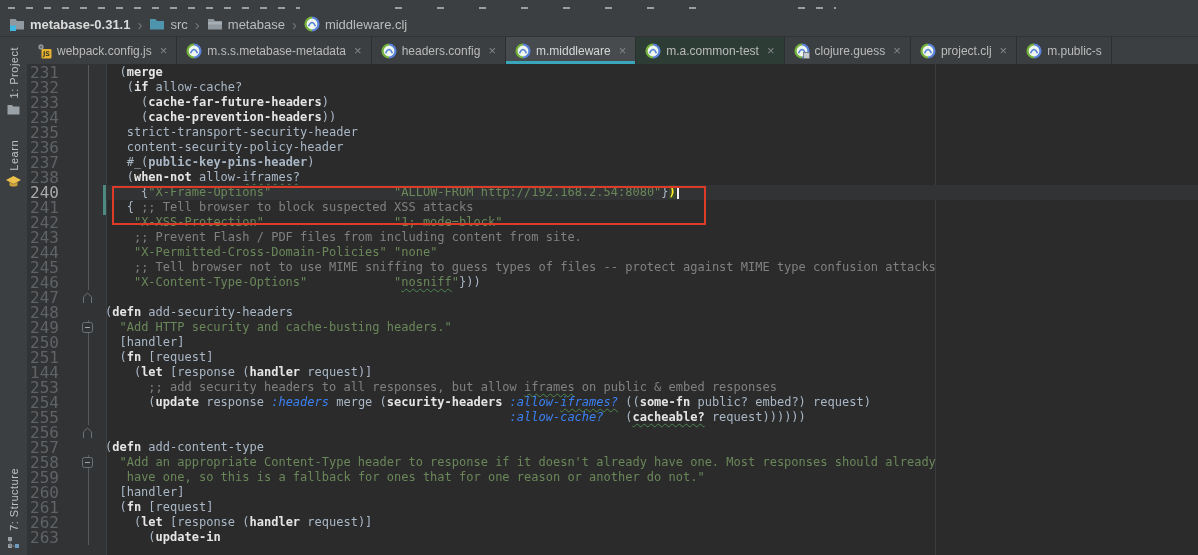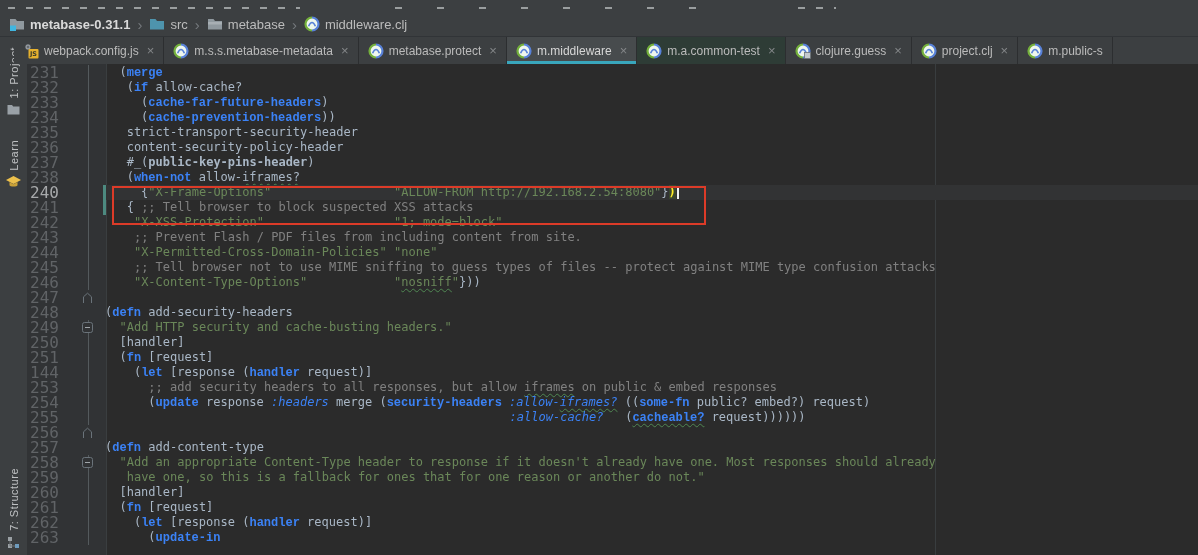--- a/index.html
+++ b/index.html
@@ -15,21 +15,21 @@
   .d3{left:798px;width:38px;}
   
   .breadcrumbs{position:absolute;left:0;top:12px;width:100%;height:25px;background:#3c3f41;
                border-bottom:1px solid #313437;display:flex;align-items:center;padding-left:9px;
                box-sizing:border-box;color:#bcbcbc;font-size:13px;}
   .crumb{display:flex;align-items:center;gap:5px;cursor:default;}
   .crumb.bold .crumb-label{font-weight:bold;color:#dadada;}
   .crumb-sep{color:#75797d;margin:0 7px;font-size:15px;line-height:1;}
   .bc-icon svg,.tab-icon svg,.tw-icon svg{display:block;}
   
-  .tabbar{position:absolute;left:14px;top:37px;right:0;height:27px;background:#3c3f41;display:flex;overflow:hidden;}
+  .tabbar{position:absolute;left:27px;top:37px;right:0;height:27px;background:#3c3f41;display:flex;overflow:hidden;}
   .tab{position:relative;display:flex;align-items:center;gap:5px;padding:0 9px;
        border-right:1px solid #2c2e30;color:#bbbbbb;font-size:12px;white-space:nowrap;flex:none;}
   .tab.active{background:#474b4d;color:#d6d6d6;}
   .tab.test{background:#2e3c36;justify-content:flex-end;}
   .tab .underline{position:absolute;left:0;right:0;bottom:0;height:3px;background:#39a6bc;}
   .tab-close{color:#848789;font-size:13px;margin-left:3px;line-height:1;}
   
   .toolbar-left{position:absolute;left:0;top:37px;width:27px;bottom:0;background:#3c3f41;
                 border-right:1px solid #323537;}
   .tw-top{position:absolute;top:10px;left:0;width:100%;display:flex;flex-direction:column;gap:24px;align-items:center;}
@@ -41,21 +41,21 @@
           font-family:"DejaVu Sans Mono","Liberation Mono",monospace;font-size:12px;line-height:15px;}
   .gutter-bg{position:absolute;left:0;top:0;bottom:0;width:79px;background:#313335;border-right:1px solid #3a3e40;}
   .margin-guide{position:absolute;left:908px;top:0;bottom:0;width:1px;background:#393d3f;}
   #code-lines{position:absolute;left:0;top:1px;right:0;}
   .row{display:flex;height:15px;position:relative;}
   .ln{width:49px;padding-left:3px;color:#606366;flex:none;font-size:16px;}
   .foldc{width:26px;flex:none;}
   .code{flex:1;white-space:pre;color:#a9b7c6;}
   .row.cur .code{background:#323334;}
   .row.cur .ln{color:#a7a9ab;}
-  .kw{color:#3b82f6;font-weight:bold;font-family:Liberation Mono, monospace;}
+  .kw{color:#e5e5e5;font-weight:bold;}
   .str{color:#6a8759;}
   .com{color:#808080;}
   .kwd{color:#3b82f6;font-style:italic;}
   .pb{font-weight:bold;}
   .p{}
   .warn{text-decoration-line:underline;text-decoration-style:wavy;text-decoration-color:#4f8752;
         text-decoration-thickness:1px;text-underline-offset:2px;}
   .match{color:#ffef28;font-weight:bold;background:#3a472f;}
   .cursor{display:inline-block;width:2px;height:13px;background:#eef2f2;vertical-align:middle;margin-left:1px;}
   .vcs-bar{position:absolute;left:76px;width:3px;background:#4d8a80;}
@@ -175,21 +175,21 @@
       </div>
       <div class="tab">
         <span class="tab-icon">
           <svg width="16" height="16" viewBox="0 0 16 16">
             <circle cx="8" cy="8" r="6.5" fill="#eef6ee"></circle>
             <path d="M8 1.5 A6.5 6.5 0 0 0 8 14.5" fill="none" stroke="#74b03c" stroke-width="2.2"></path>
             <path d="M8 1.5 A6.5 6.5 0 0 1 8 14.5" fill="none" stroke="#5881d8" stroke-width="2.2"></path>
             <path d="M4.6 10.2 C5.6 8 6.2 6.6 8 6.6 C9.8 6.6 10.4 8 11.4 10.2" fill="none" stroke="#5881d8" stroke-width="1.5"></path>
           </svg>
         </span>
-        <span class="tab-label">metabase.protect</span>
+        <span class="tab-label">headers.config</span>
         <span class="tab-close">×</span>
       </div>
       <div class="tab active">
         <span class="tab-icon">
           <svg width="16" height="16" viewBox="0 0 16 16">
             <circle cx="8" cy="8" r="6.5" fill="#eef6ee"></circle>
             <path d="M8 1.5 A6.5 6.5 0 0 0 8 14.5" fill="none" stroke="#74b03c" stroke-width="2.2"></path>
             <path d="M8 1.5 A6.5 6.5 0 0 1 8 14.5" fill="none" stroke="#5881d8" stroke-width="2.2"></path>
             <path d="M4.6 10.2 C5.6 8 6.2 6.6 8 6.6 C9.8 6.6 10.4 8 11.4 10.2" fill="none" stroke="#5881d8" stroke-width="1.5"></path>
           </svg>

